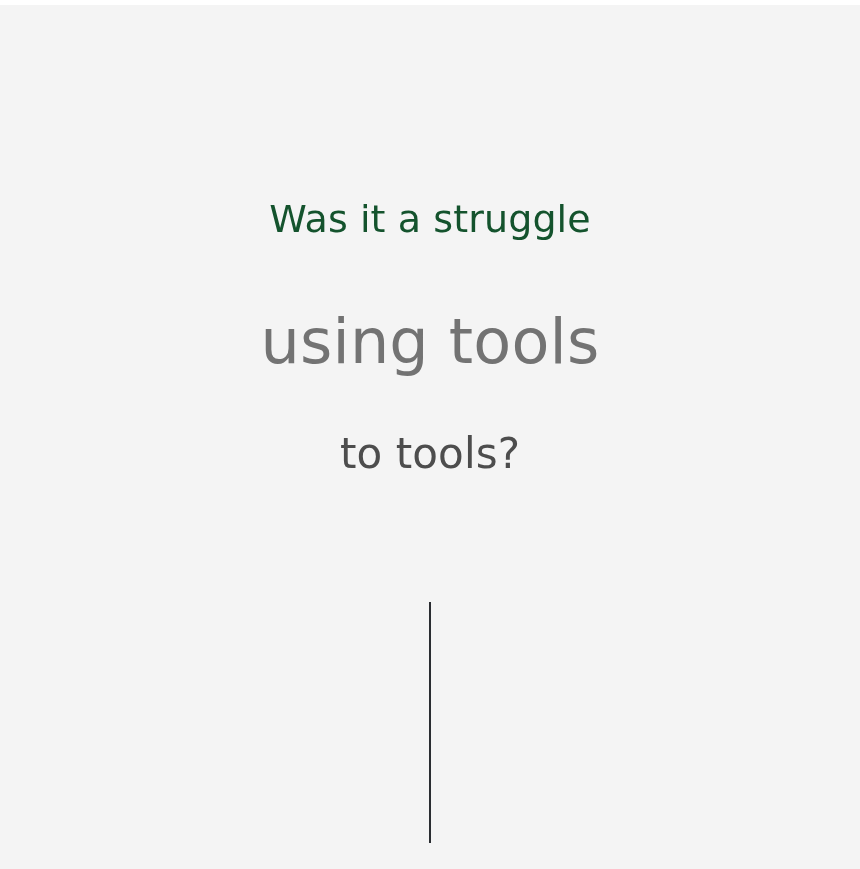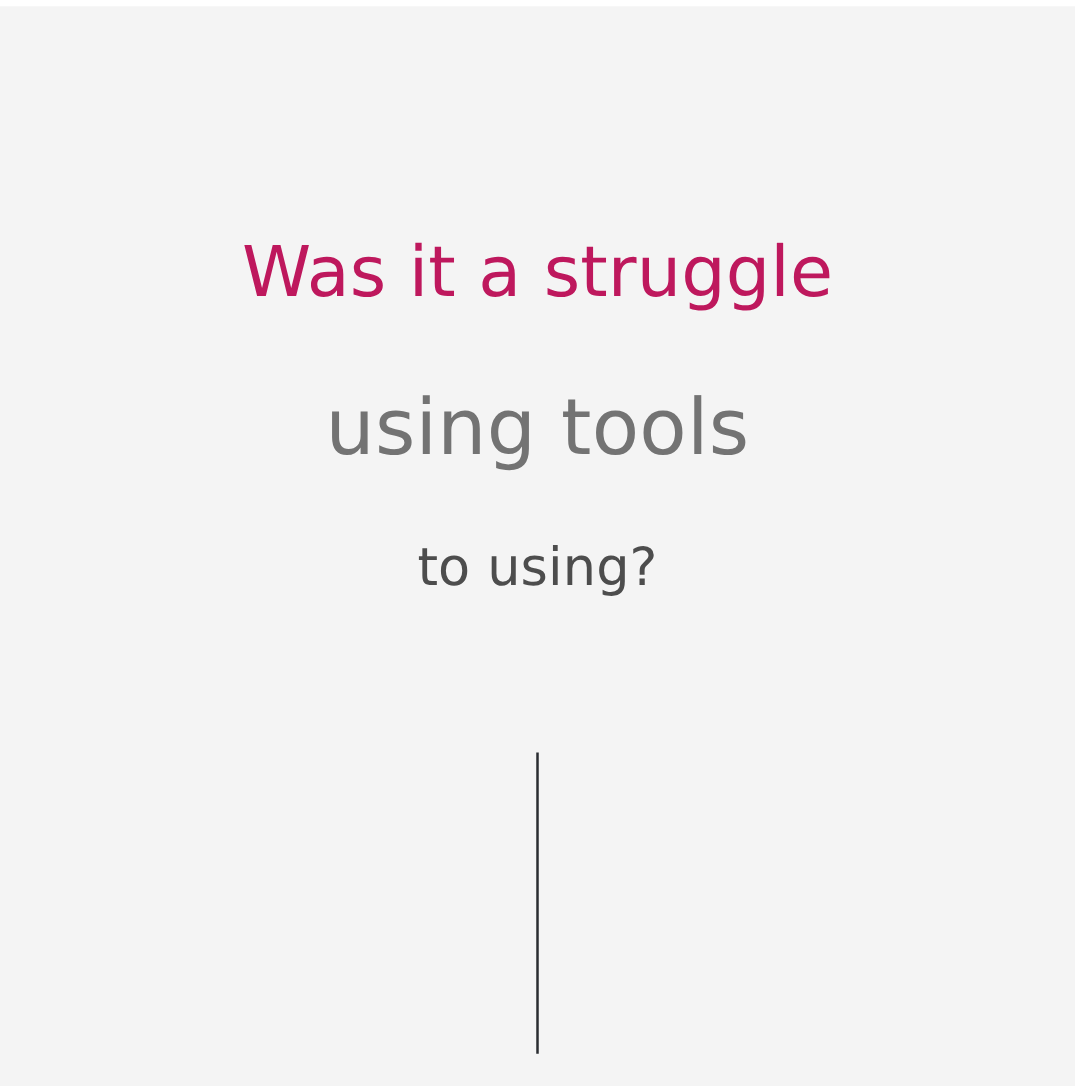--- a/index.html
+++ b/index.html
@@ -44,23 +44,23 @@
     display: block;
     width: 100%;
     white-space: nowrap;
     font-weight: 400;
   }
 
   .q-line-lead {
     position: absolute;
     left: 0;
     top: 191px;
-    font-size: 56px;
+    font-size: 38px;
     line-height: 56px;
-    color: #be185d;
+    color: #14532d;
     letter-spacing: 0.1px;
   }
 
   .q-line-emphasis {
     position: absolute;
     left: 0;
     top: 300px;
     font-size: 62px;
     line-height: 84px;
     color: #737373;
@@ -93,19 +93,19 @@
 <div class="poll-stage">
 
   <div class="top-edge-band"></div>
 
   <div class="question-block">
 
     <span class="q-line q-line-lead">Was it a struggle</span>
 
     <span class="q-line q-line-emphasis">using tools</span>
 
-    <span class="q-line q-line-tail">to using?</span>
+    <span class="q-line q-line-tail">to tools?</span>
 
   </div>
 
   <div class="vertical-rule"></div>
 
 </div>
 
 </body></html>

